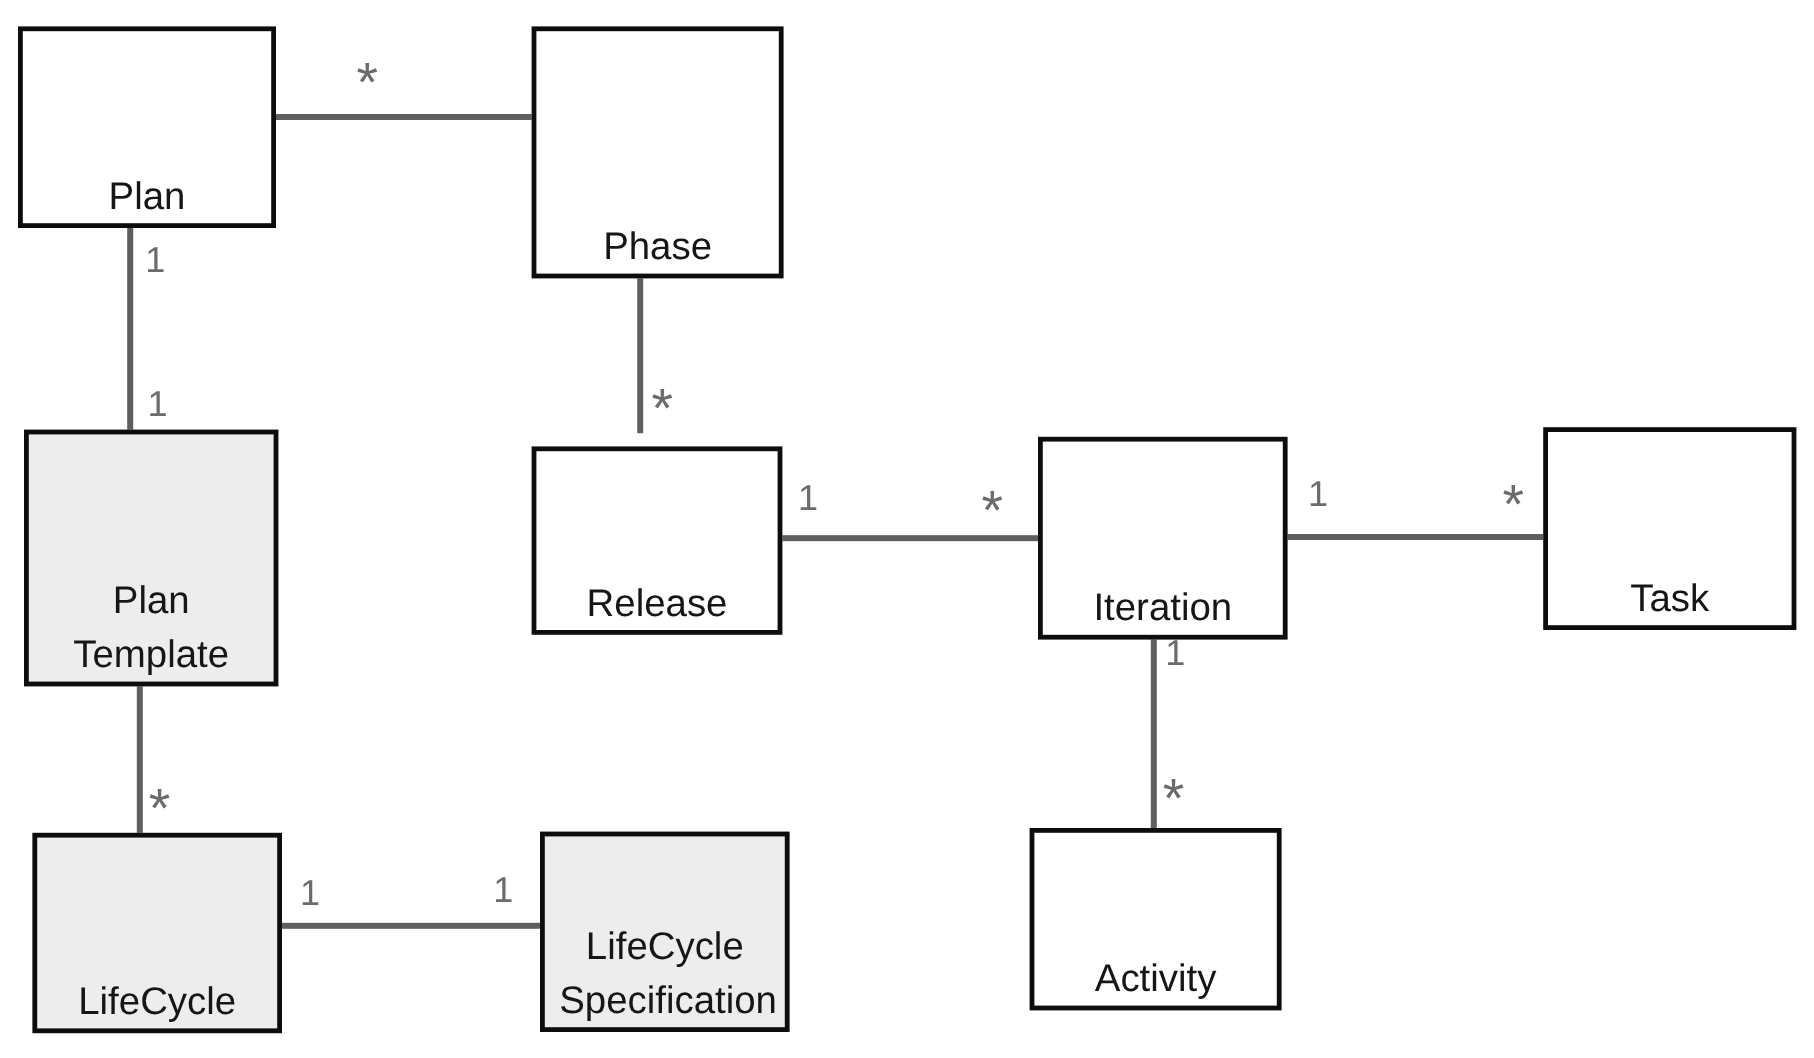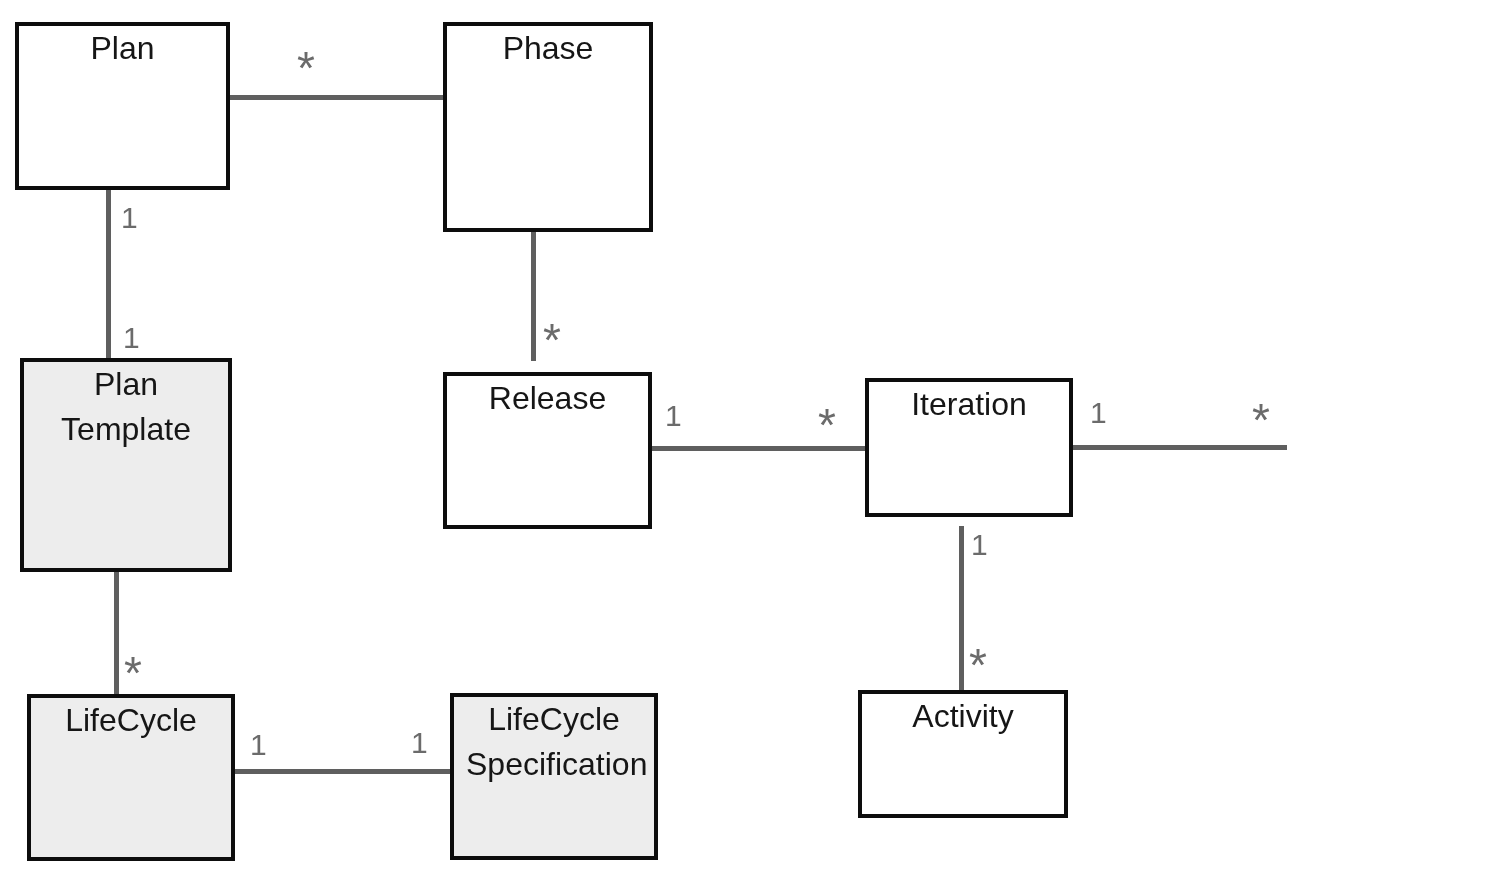--- a/index.html
+++ b/index.html
@@ -17,21 +17,21 @@
     position:relative;
     width:1512px;height:882px;
     background:var(--canvas-bg);
     font-family:"Liberation Sans","DejaVu Sans",sans-serif;
     overflow:hidden;
   }
   .node{
     position:absolute;
     border:4px solid var(--node-border);
     background:var(--node-fill-white);
-    display:flex;align-items:flex-start;justify-content:center;
+    display:flex;align-items:flex-end;justify-content:center;
     text-align:center;
   }
   .node.gray{background:var(--node-fill-gray);}
   .node-label{
     display:block;
     max-width:176px;
     font-size:32px;
     line-height:1.4;
     color:var(--label);
   }
@@ -94,30 +94,33 @@
   </div>
 
   <div class="node gray" style="left:20px;top:358px;width:212px;height:214px">
     <span class="node-label">Plan Template</span>
   </div>
 
   <div class="node" style="left:443px;top:372px;width:209px;height:157px">
     <span class="node-label">Release</span>
   </div>
 
-  <div class="node" style="left:865px;top:378px;width:208px;height:139px">
+  <div class="node" style="left:865px;top:364px;width:208px;height:169px">
     <span class="node-label">Iteration</span>
   </div>
 
+  <div class="node" style="left:1286px;top:356px;width:211px;height:169px">
+    <span class="node-label">Task</span>
+  </div>
 
   <div class="node gray" style="left:27px;top:694px;width:208px;height:167px">
     <span class="node-label">LifeCycle</span>
   </div>
 
   <div class="node gray" style="left:450px;top:693px;width:208px;height:167px">
     <span class="node-label">LifeCycle Specification</span>
   </div>
 
-  <div class="node" style="left:858px;top:690px;width:210px;height:128px">
+  <div class="node" style="left:858px;top:690px;width:210px;height:152px">
     <span class="node-label">Activity</span>
   </div>
 
 </div>
 
 </body></html>

